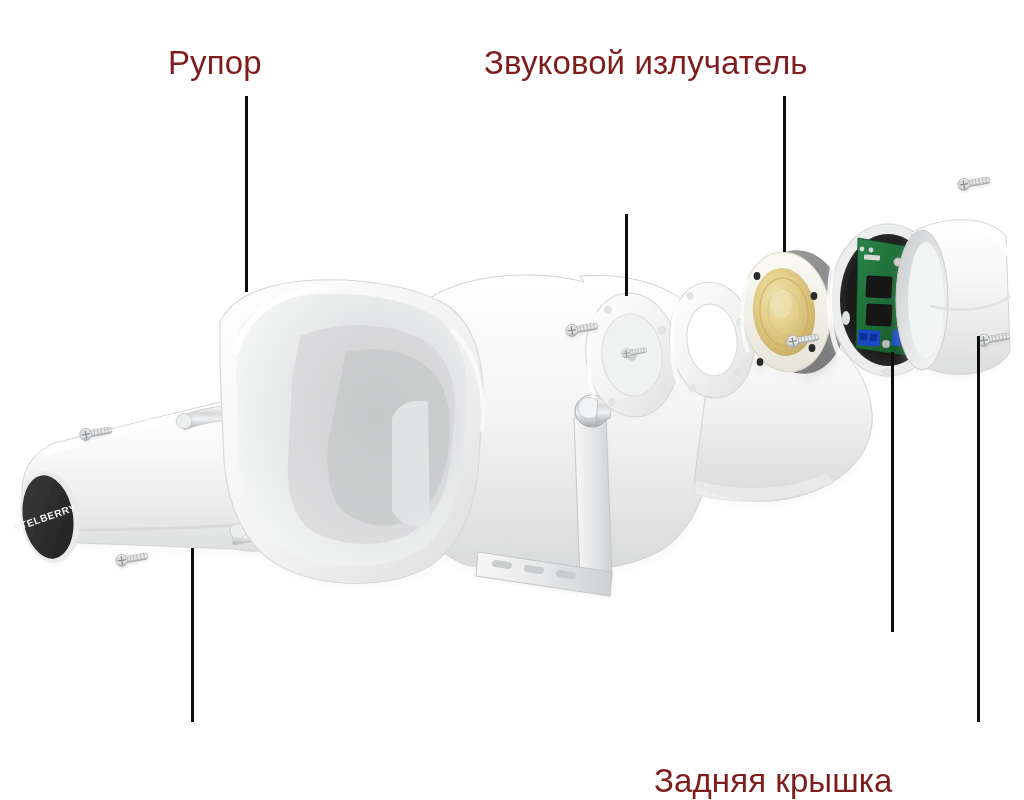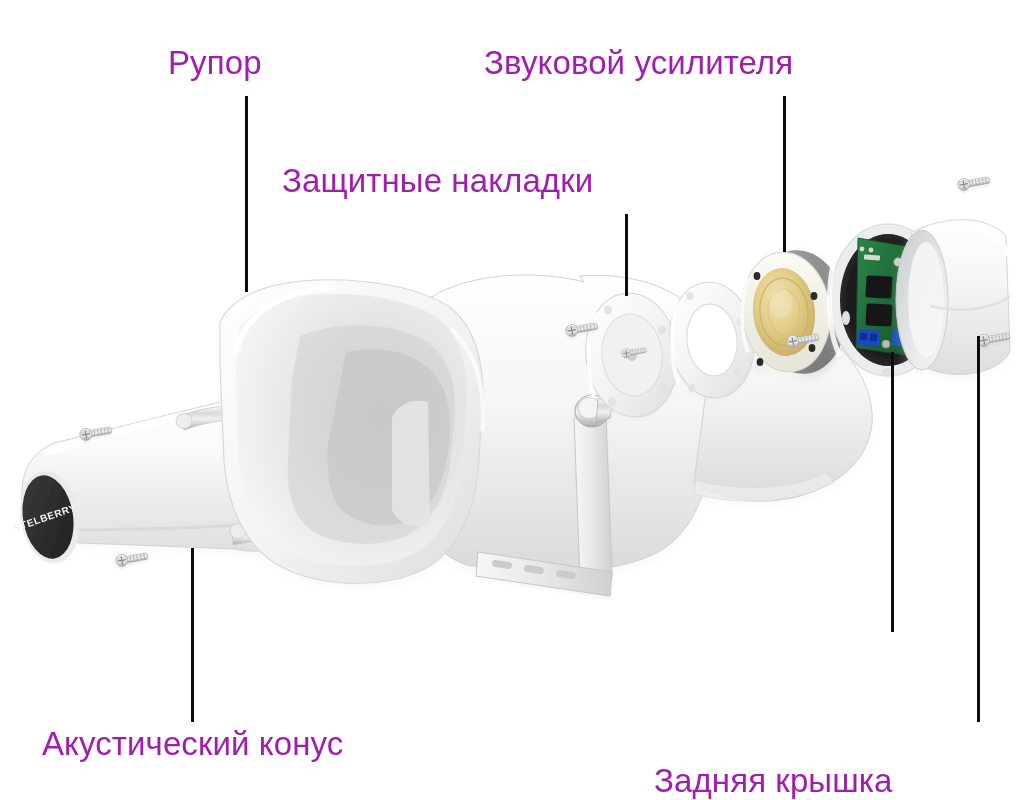--- a/index.html
+++ b/index.html
@@ -9,21 +9,21 @@
     background:#ffffff;
     font-family:"Liberation Sans","DejaVu Sans",sans-serif;
     overflow:hidden;
     position:relative;
   }
   #stage{position:absolute;inset:0;width:1024px;height:800px;}
   svg#art{position:absolute;left:0;top:0;width:1024px;height:800px;}
 
   .callout{
     position:absolute;
-    color:#a21caf;
+    color:#7f1d1d;
     font-size:33px;
     line-height:1;
     white-space:nowrap;
     font-weight:400;
     letter-spacing:0.1px;
   }
   .leader{
     position:absolute;
     background:#0d0d0d;
     width:3px;
@@ -398,22 +398,20 @@
 
   <div class="leader" style="left:245px; top:96px; height:196px;"></div>
   <div class="leader" style="left:783px; top:96px; height:156px;"></div>
   <div class="leader" style="left:625px; top:214px; height:82px;"></div>
   <div class="leader" style="left:891px; top:352px; height:280px;"></div>
   <div class="leader" style="left:977px; top:336px; height:386px;"></div>
   <div class="leader" style="left:191px; top:548px; height:174px;"></div>
 
   <div class="callout" style="left:168px; top:46px;">Рупор</div>
 
-  <div class="callout" style="left:484px; top:46px;">Звуковой усилителя</div>
-
-  <div class="callout" style="left:282px; top:164px;">Защитные накладки</div>
+  <div class="callout" style="left:484px; top:46px;">Звуковой излучатель</div>
+
 
 
   <div class="callout" style="left:654px; top:764px;">Задняя крышка</div>
 
-  <div class="callout" style="left:42px; top:727px;">Акустический конус</div>
 
 </div>
 
 </body></html>

